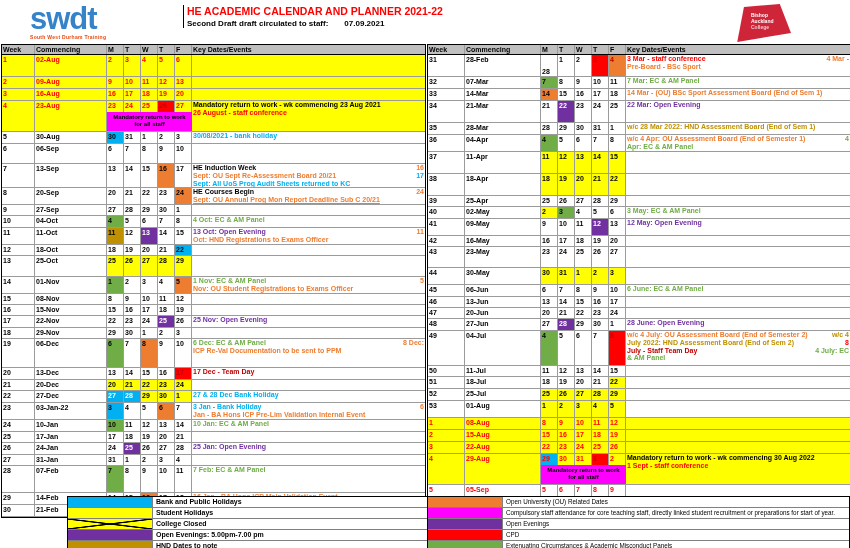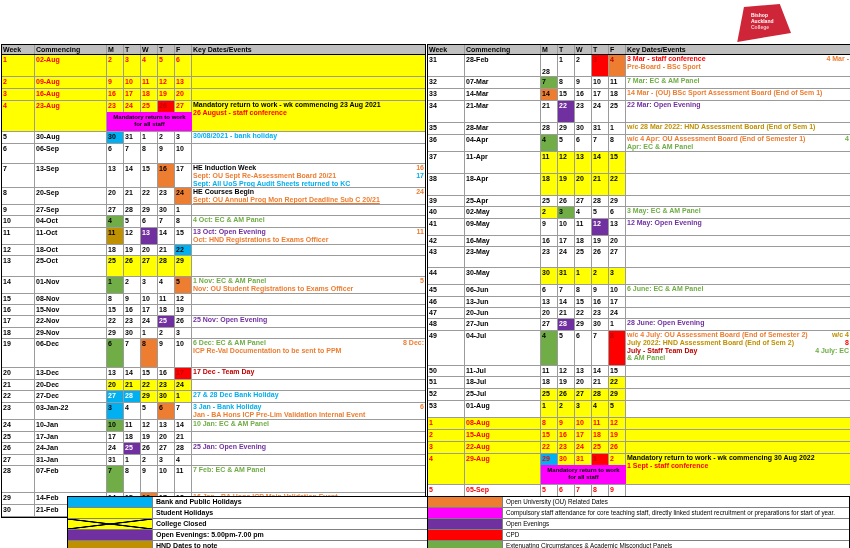--- a/index.html
+++ b/index.html
@@ -58,21 +58,31 @@
   #legend-right .lgtx{font-size:6.3px;font-weight:normal;}
   .xsw{background-color:#FFFF00;
     background-image:linear-gradient(to top right,transparent 45%,#000 48%,#000 52%,transparent 55%),
                      linear-gradient(to bottom right,transparent 45%,#000 48%,#000 52%,transparent 55%);}
 </style>
 </head>
 <body>
 
 <div id="page">
 
+  <div id="swdt-logo">
+    <div id="swdt-word">swdt</div>
+    <div id="swdt-tag">South West Durham Training</div>
+  </div>
 
+  <div id="title-block">
+    <div id="main-title">HE ACADEMIC CALENDAR AND PLANNER 2021-22</div>
+    <div id="sub-title">
+      <span>Second Draft draft circulated to staff:</span><span id="sub-date">07.09.2021</span>
+    </div>
+  </div>
 
   <div id="bac-logo">
     <div id="bac-text">
       <div>Bishop</div>
       <div>Auckland</div>
       <div>College</div>
     </div>
   </div>
 
   <div id="left-table" class="tbl">

